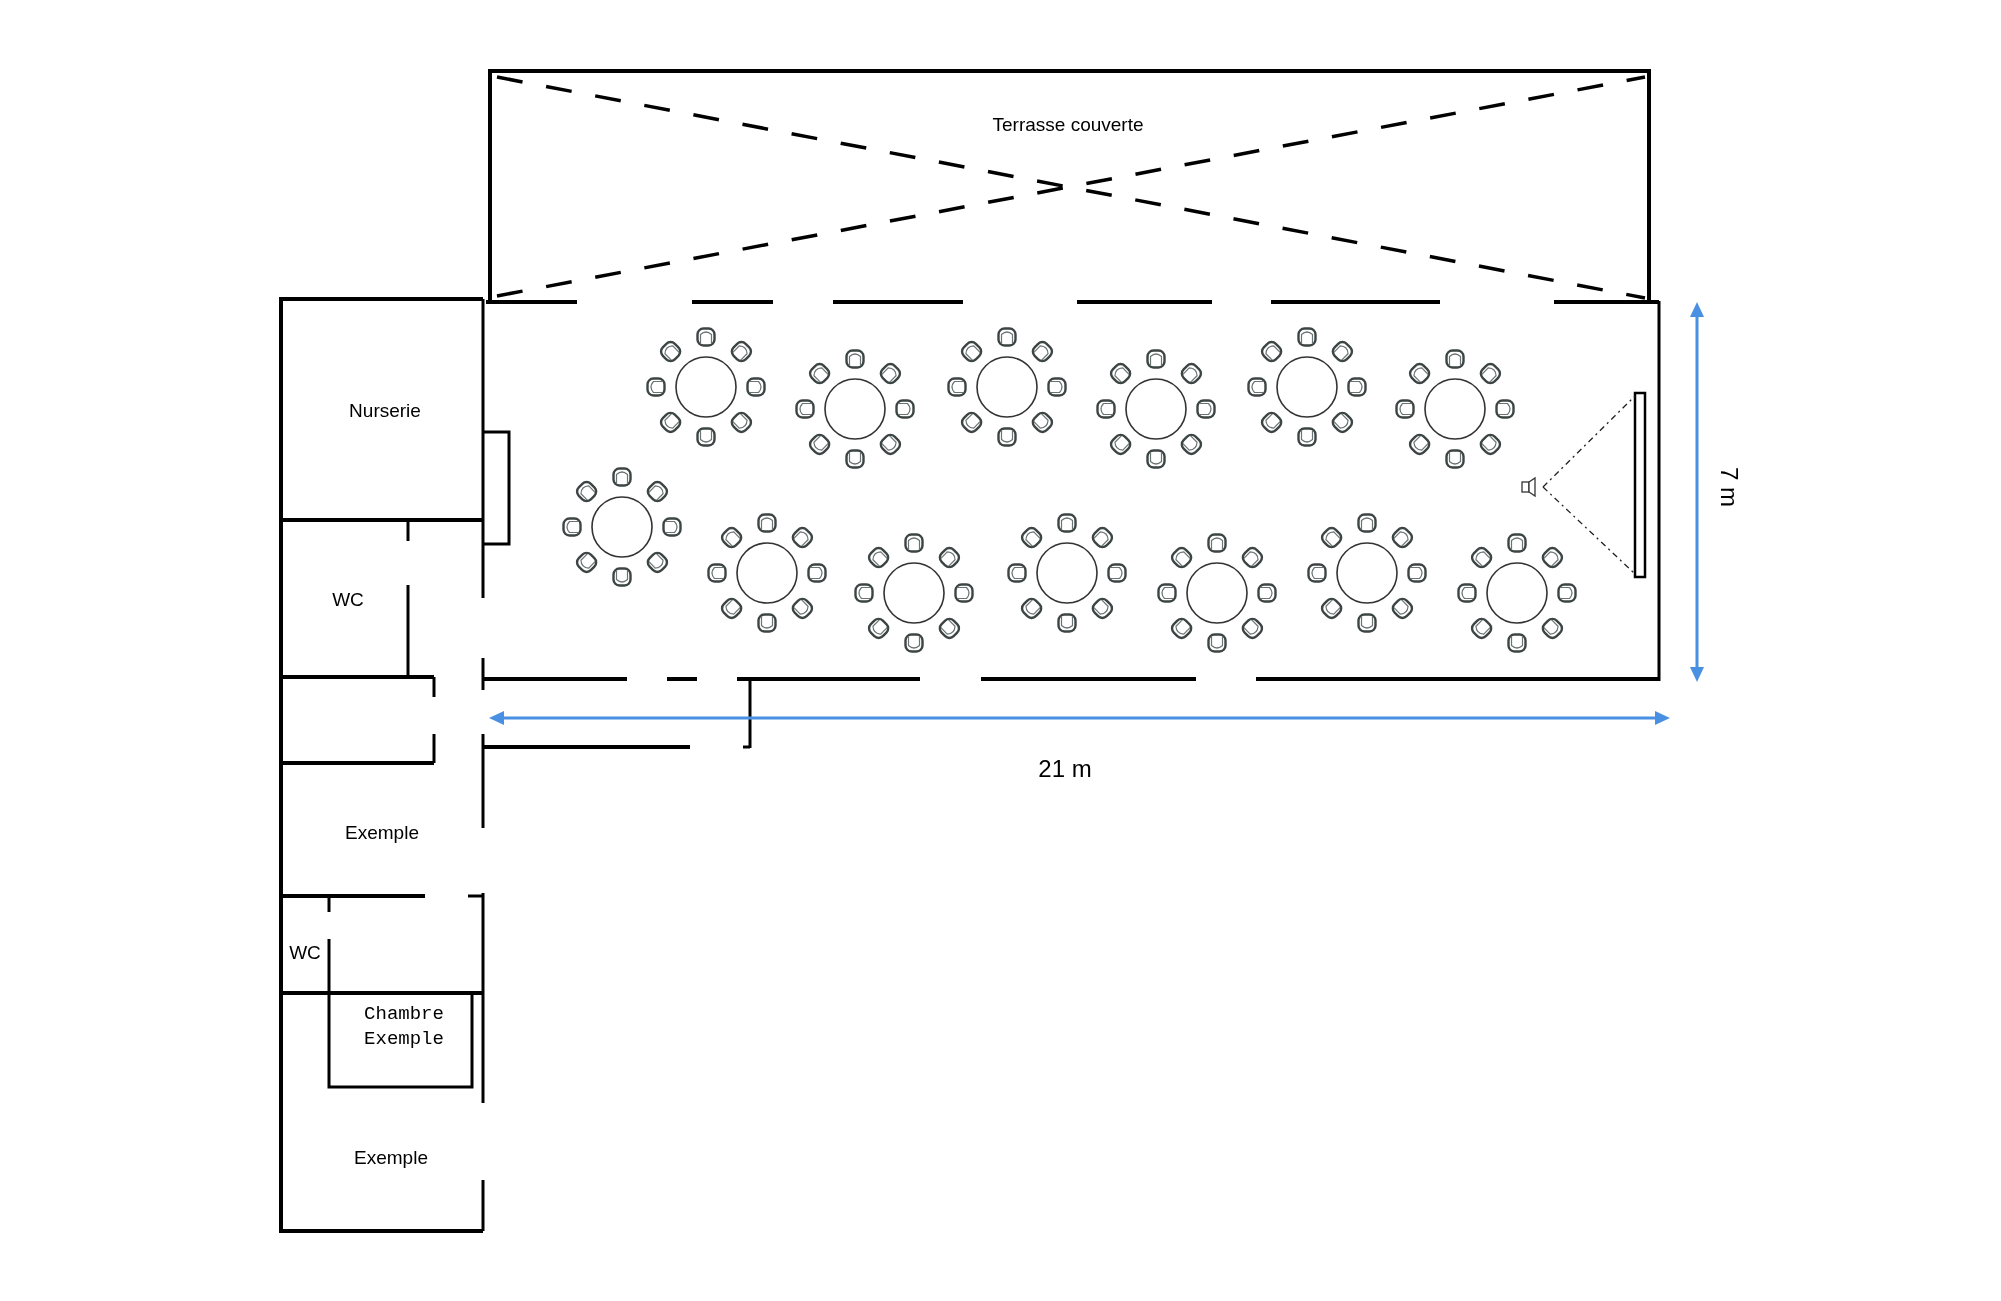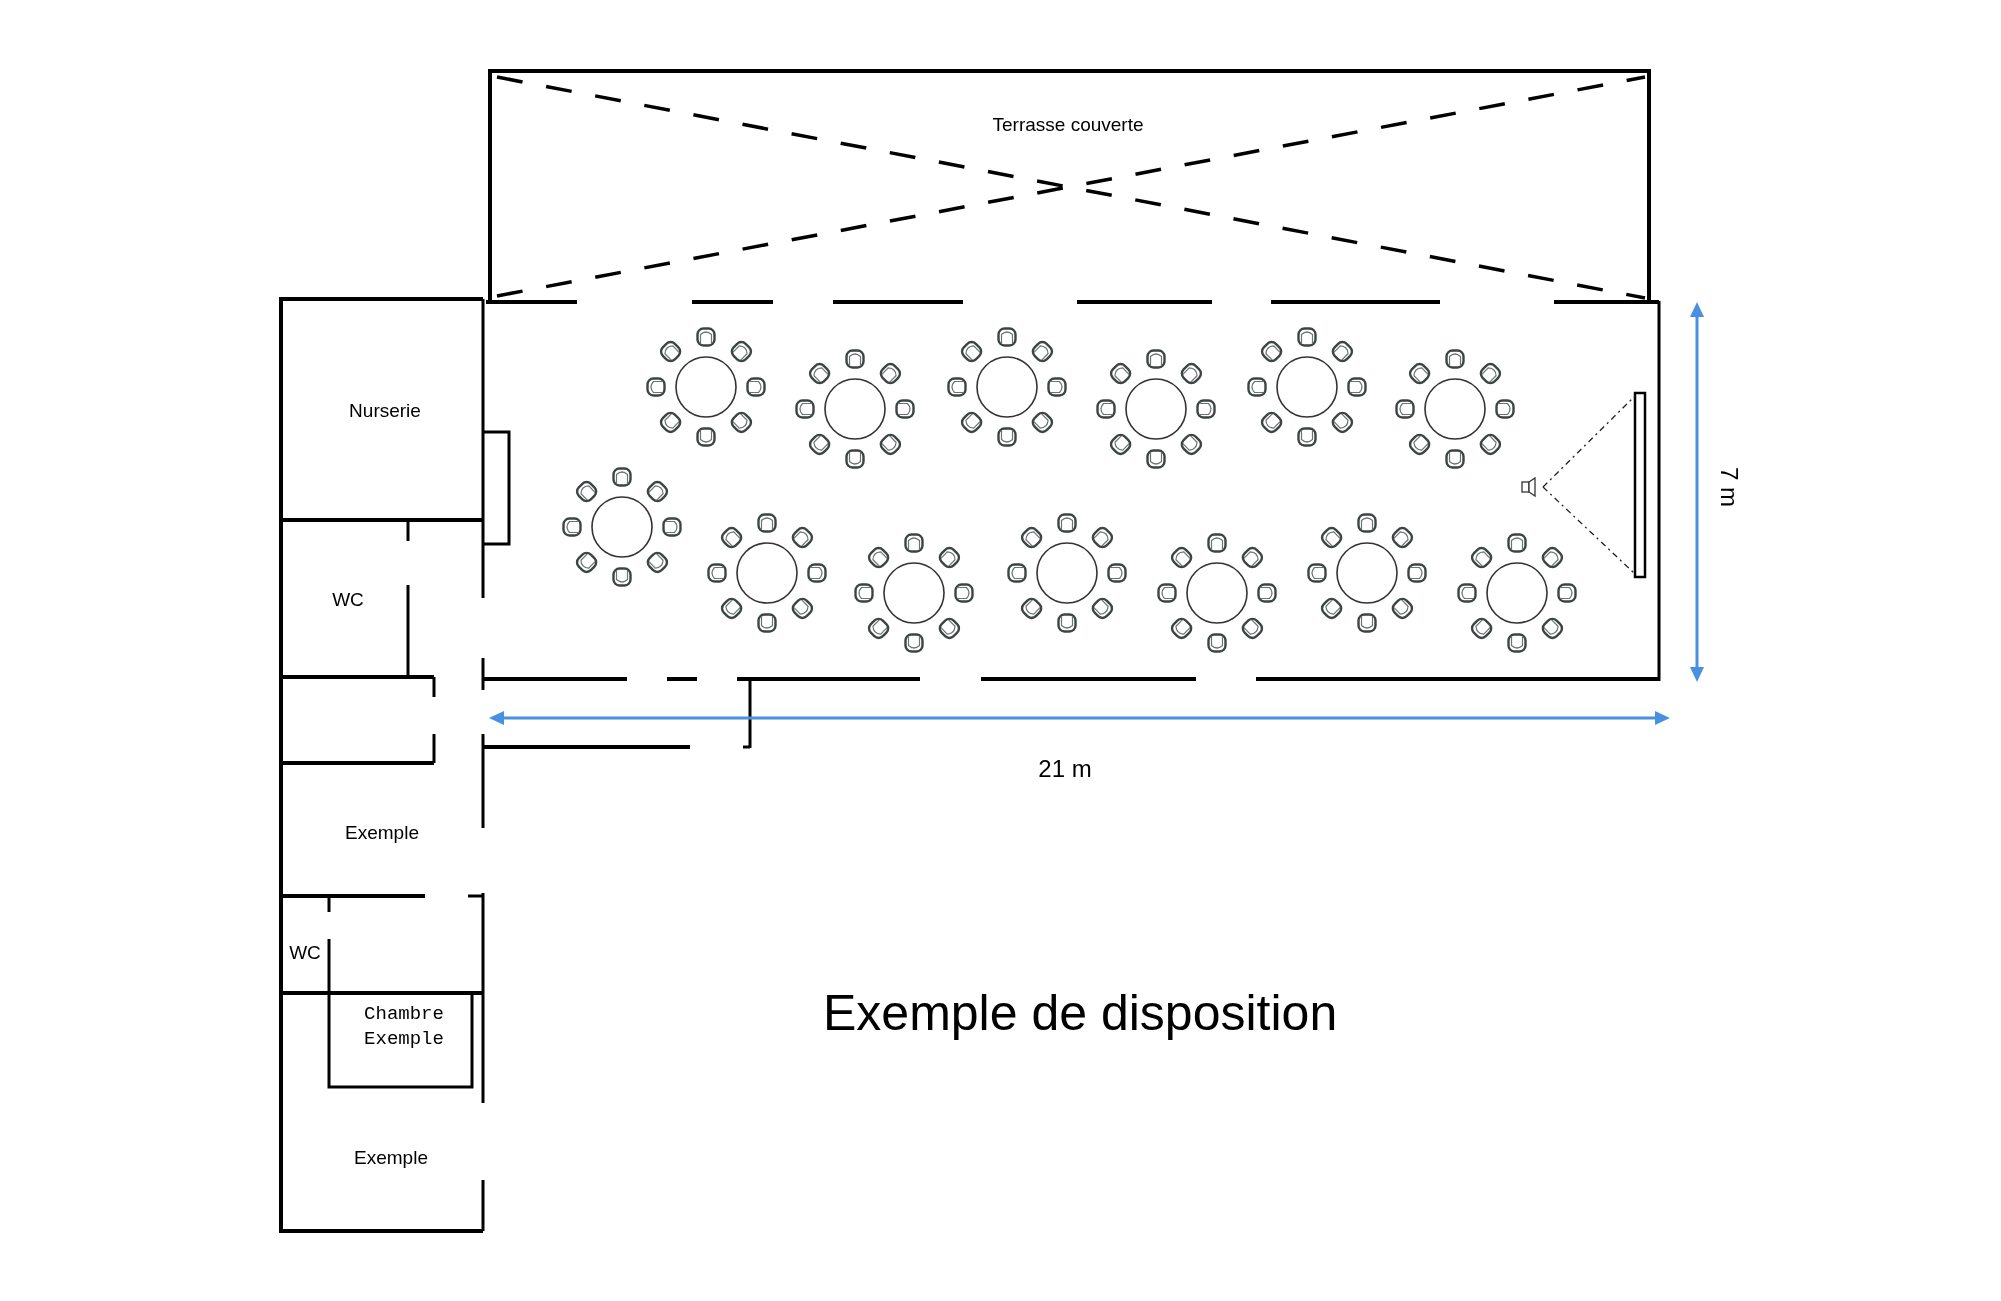--- a/index.html
+++ b/index.html
@@ -576,14 +576,13 @@
 <div class="room-label" style="left:404px; top:1027px;font-family:Liberation Mono, monospace;">
   <div>Chambre</div>
   <div>Exemple</div>
 </div>
 <div class="room-label" style="left:391px; top:1158px;">Exemple</div>
 
 <div class="dim-label" style="left:1052px; top:769px;margin-left:13px;">21 m</div>
 <div class="dim-label vertical" style="left:1729px; top:487px;">7 m</div>
 
 <div class="caption">
-  <div>Exemple de disposition</div>
 </div>
 
 </body></html>

